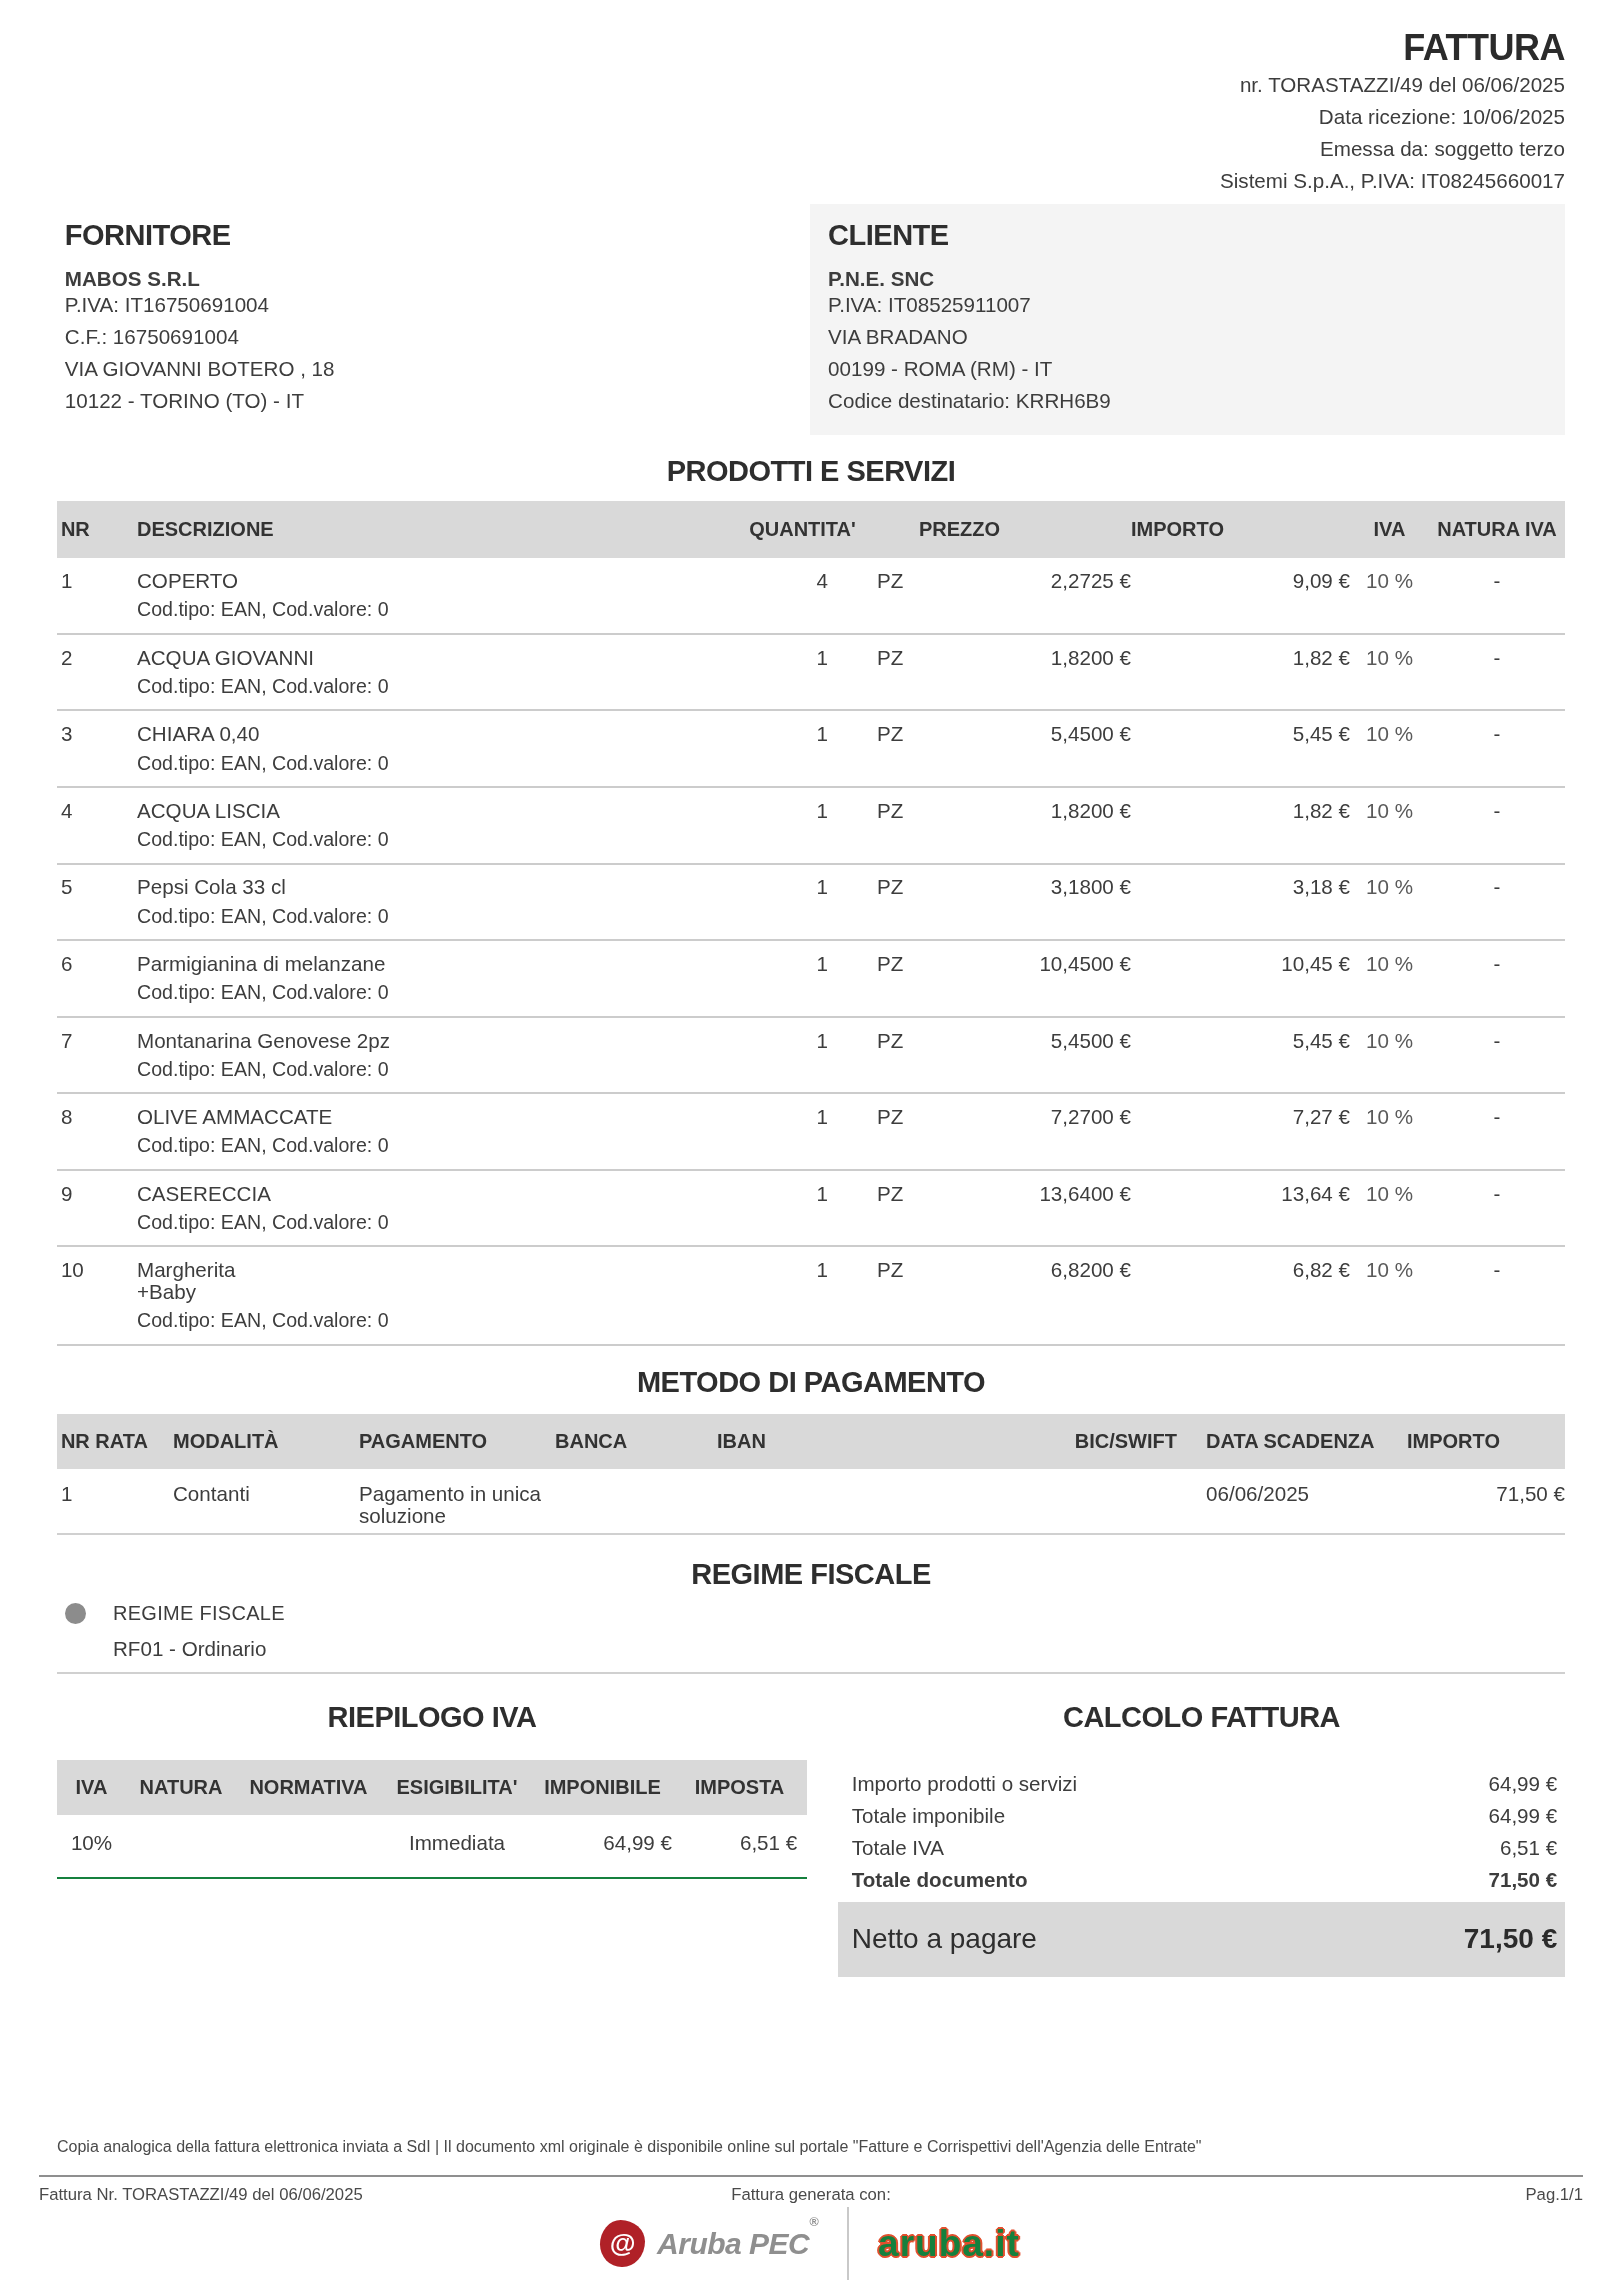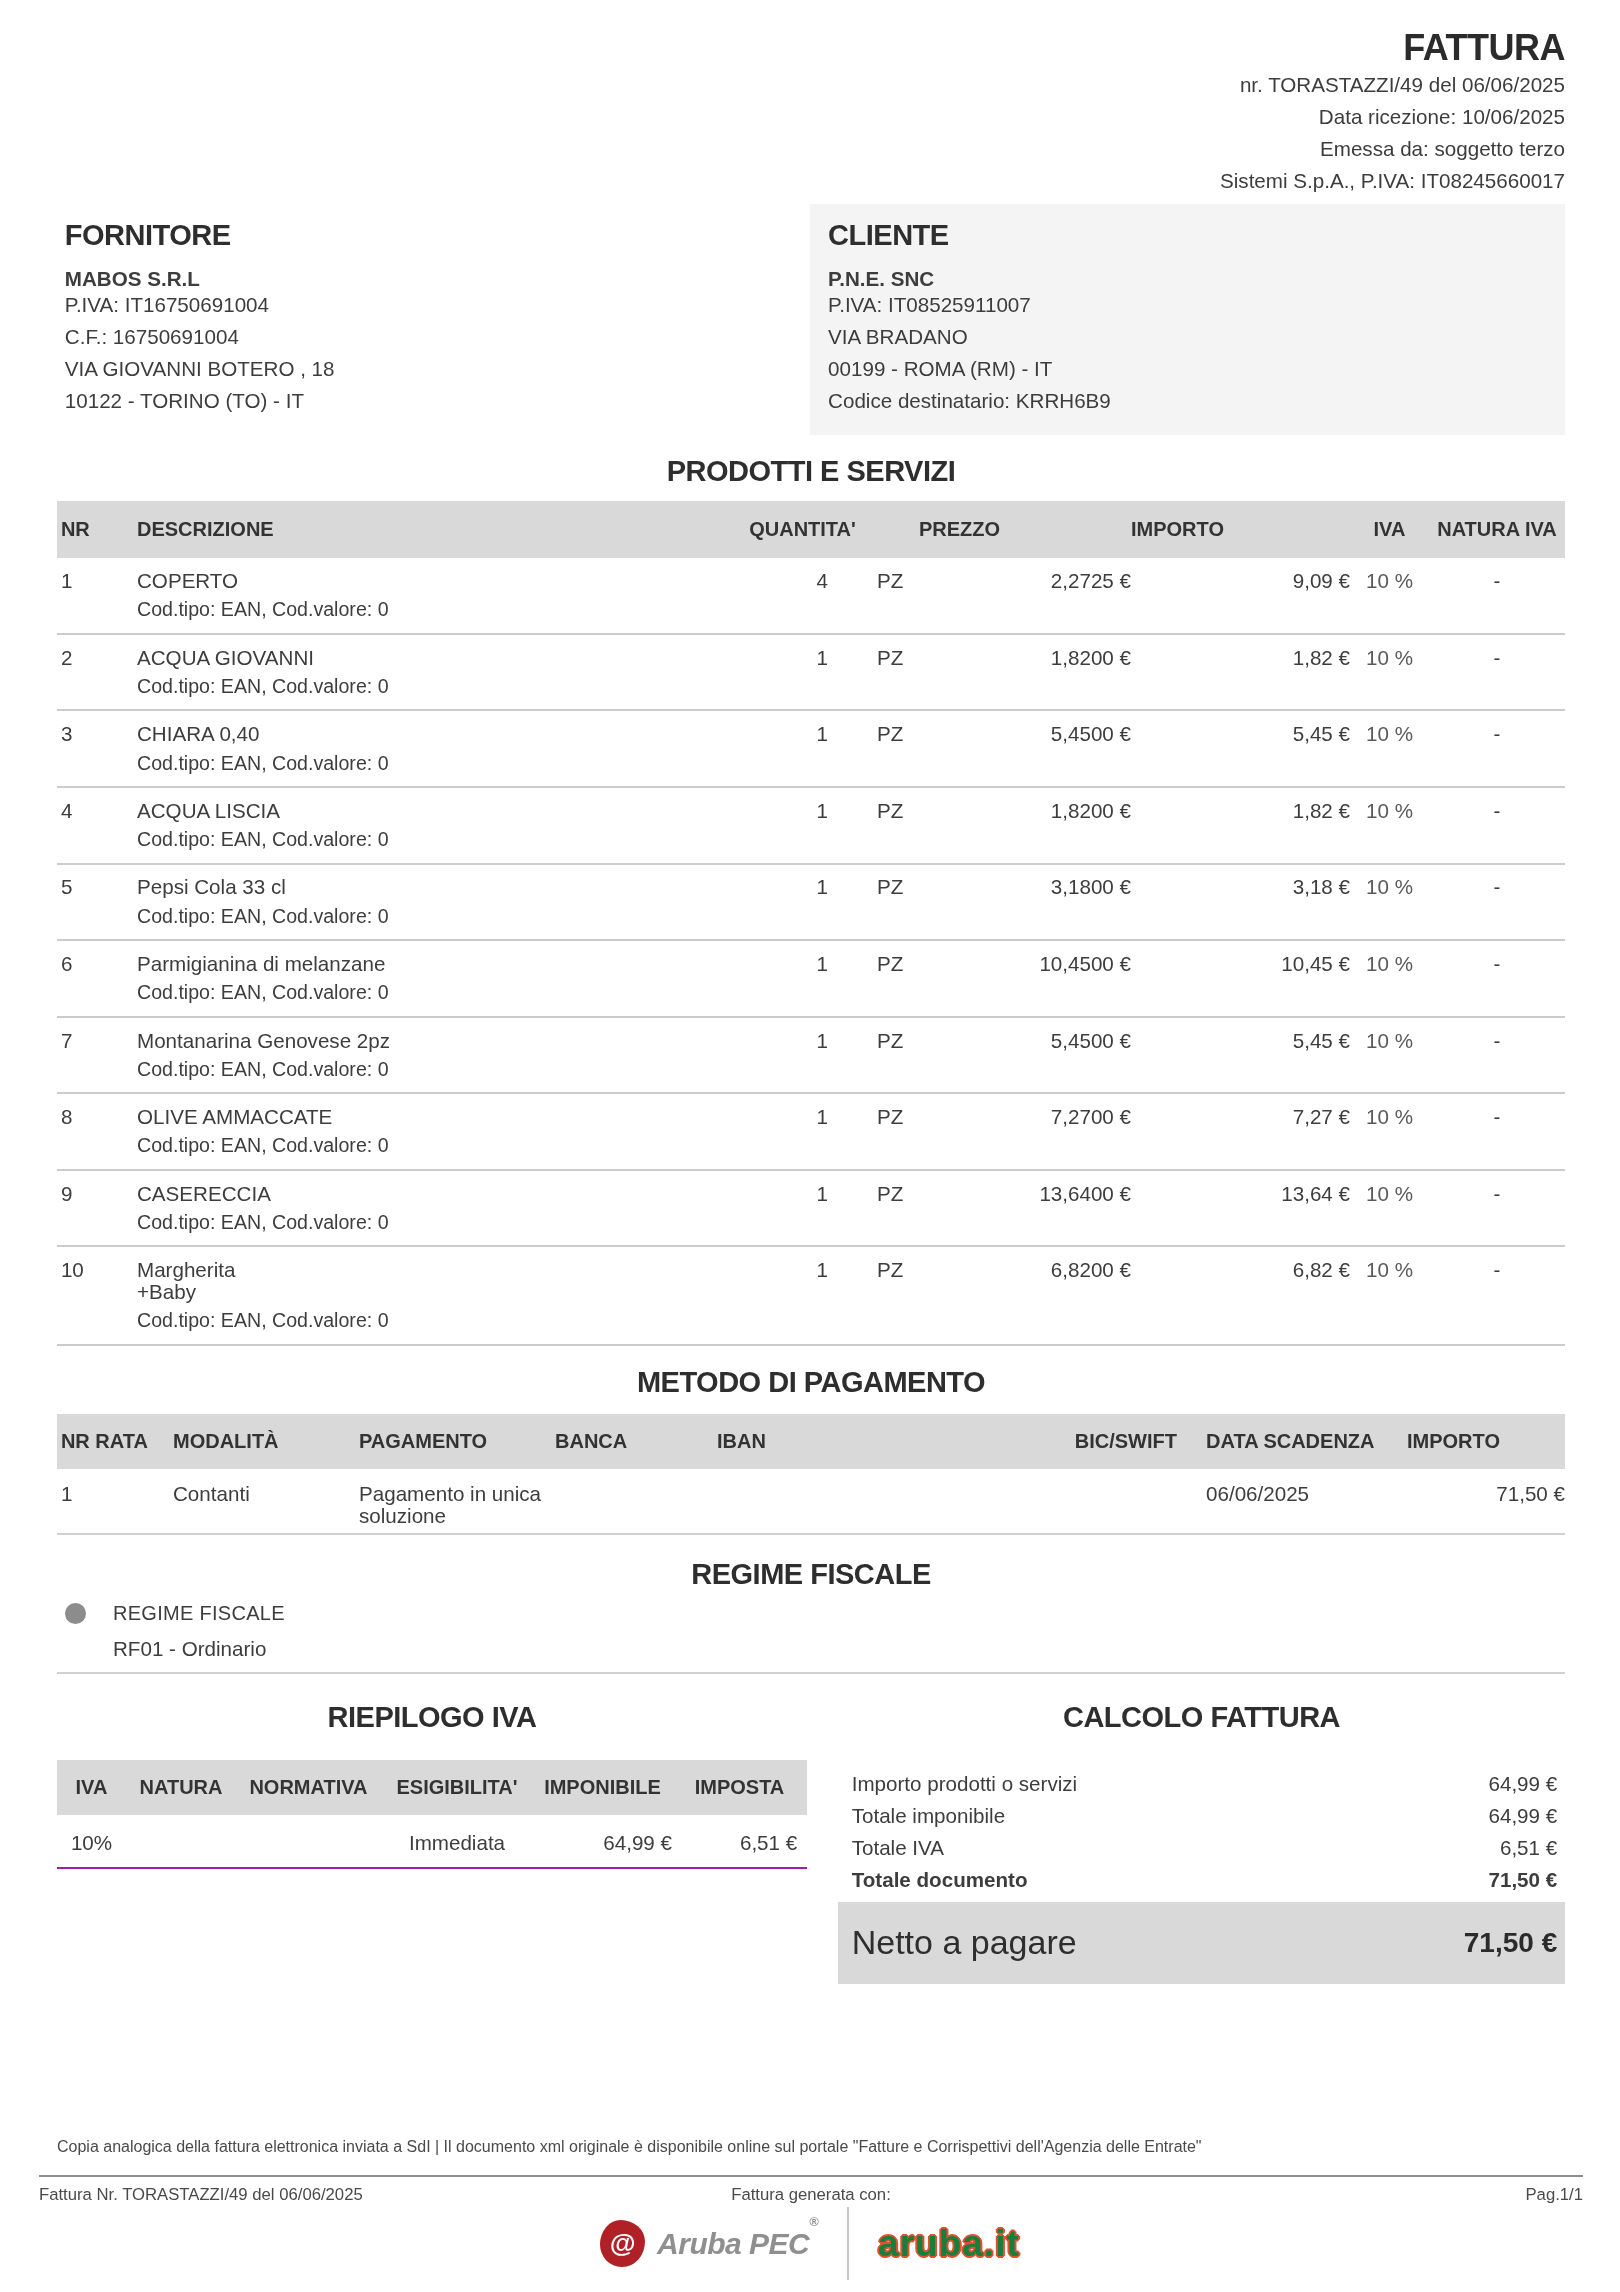--- a/index.html
+++ b/index.html
@@ -82,33 +82,33 @@
   .col-left{width:750px;}
   .col-right{width:727px;margin-left:auto;}
   .st-iva,.st-calc{margin-top:25.5px;}
   .ivatable-header{
     margin-top:25.5px;background:#d9d9d9;height:55px;
     display:grid;grid-template-columns:69px 110px 145px 152px 139px 1fr;
     align-items:center;font-size:20px;font-weight:bold;color:#333;text-align:center;
   }
   .ivarow{
     display:grid;grid-template-columns:69px 110px 145px 152px 139px 1fr;
-    padding-top:15.7px;padding-bottom:12px;border-bottom:2px solid #a21caf;
+    padding-top:15.7px;padding-bottom:22px;border-bottom:2px solid #15803d;
     font-size:20.6px;line-height:23.5px;
   }
   .ivarow .c-aliquota{text-align:center;}
   .ivarow .c-esig{text-align:center;}
   .ivarow .c-imponibile{text-align:right;}
   .ivarow .c-imposta{text-align:right;padding-right:9.8px;}
 
   .calc-rows{margin-top:33px;}
   .calc-row{display:flex;justify-content:space-between;font-size:20.6px;line-height:32px;padding-left:13.7px;padding-right:7.8px;}
   .calc-row.bold{font-weight:bold;}
   .netto-box{margin-top:5.9px;background:#d9d9d9;padding:21.6px 7.8px 21.6px 13.7px;display:flex;justify-content:space-between;align-items:center;}
-  .netto-label{font-size:34px;color:#2e2e2e;}
+  .netto-label{font-size:28px;color:#2e2e2e;}
   .netto-value{font-size:28px;font-weight:bold;color:#2b2b2b;}
 
   
   .f-disclaimer{position:absolute;top:2138px;left:57px;width:1508px;text-align:left;font-size:16px;color:#4a4a4a;}
   .f-line{position:absolute;top:2175px;left:39px;width:1544px;border-top:2px solid #8f8f8f;}
   .f-row{position:absolute;top:2185px;left:39px;width:1544px;display:flex;font-size:16.7px;color:#4a4a4a;}
   .f-left{flex:1;text-align:left;}
   .f-center{flex:1;text-align:center;}
   .f-right{flex:1;text-align:right;}
   .f-logos{position:absolute;top:2207px;left:0;width:1620px;display:flex;justify-content:center;align-items:center;gap:29px;}

